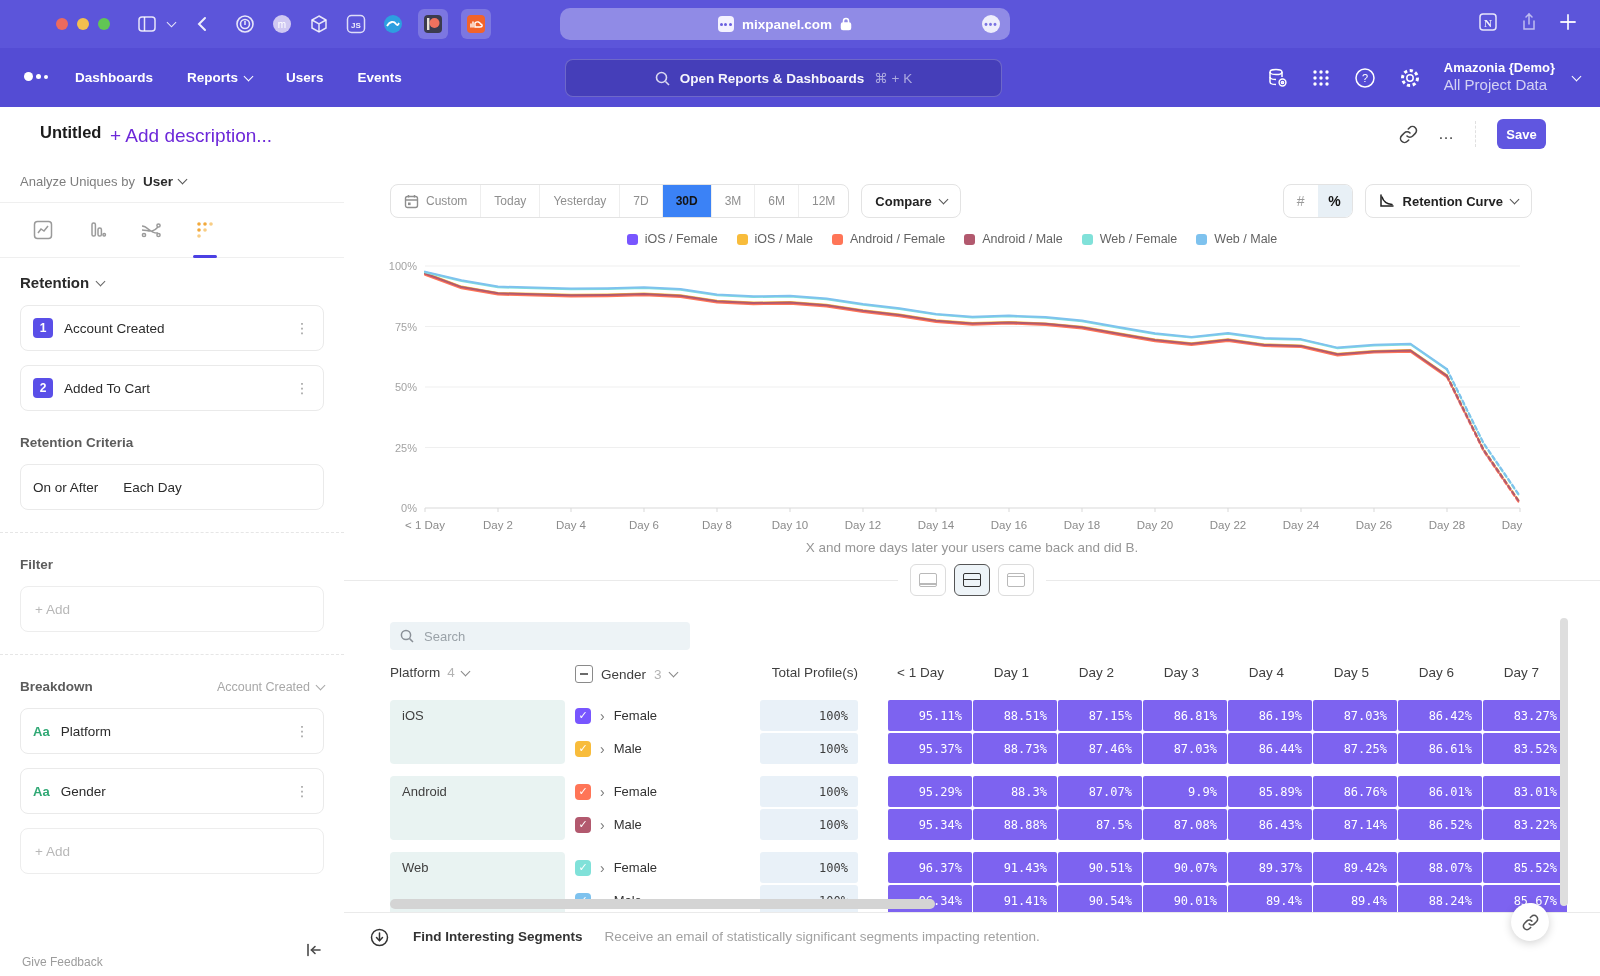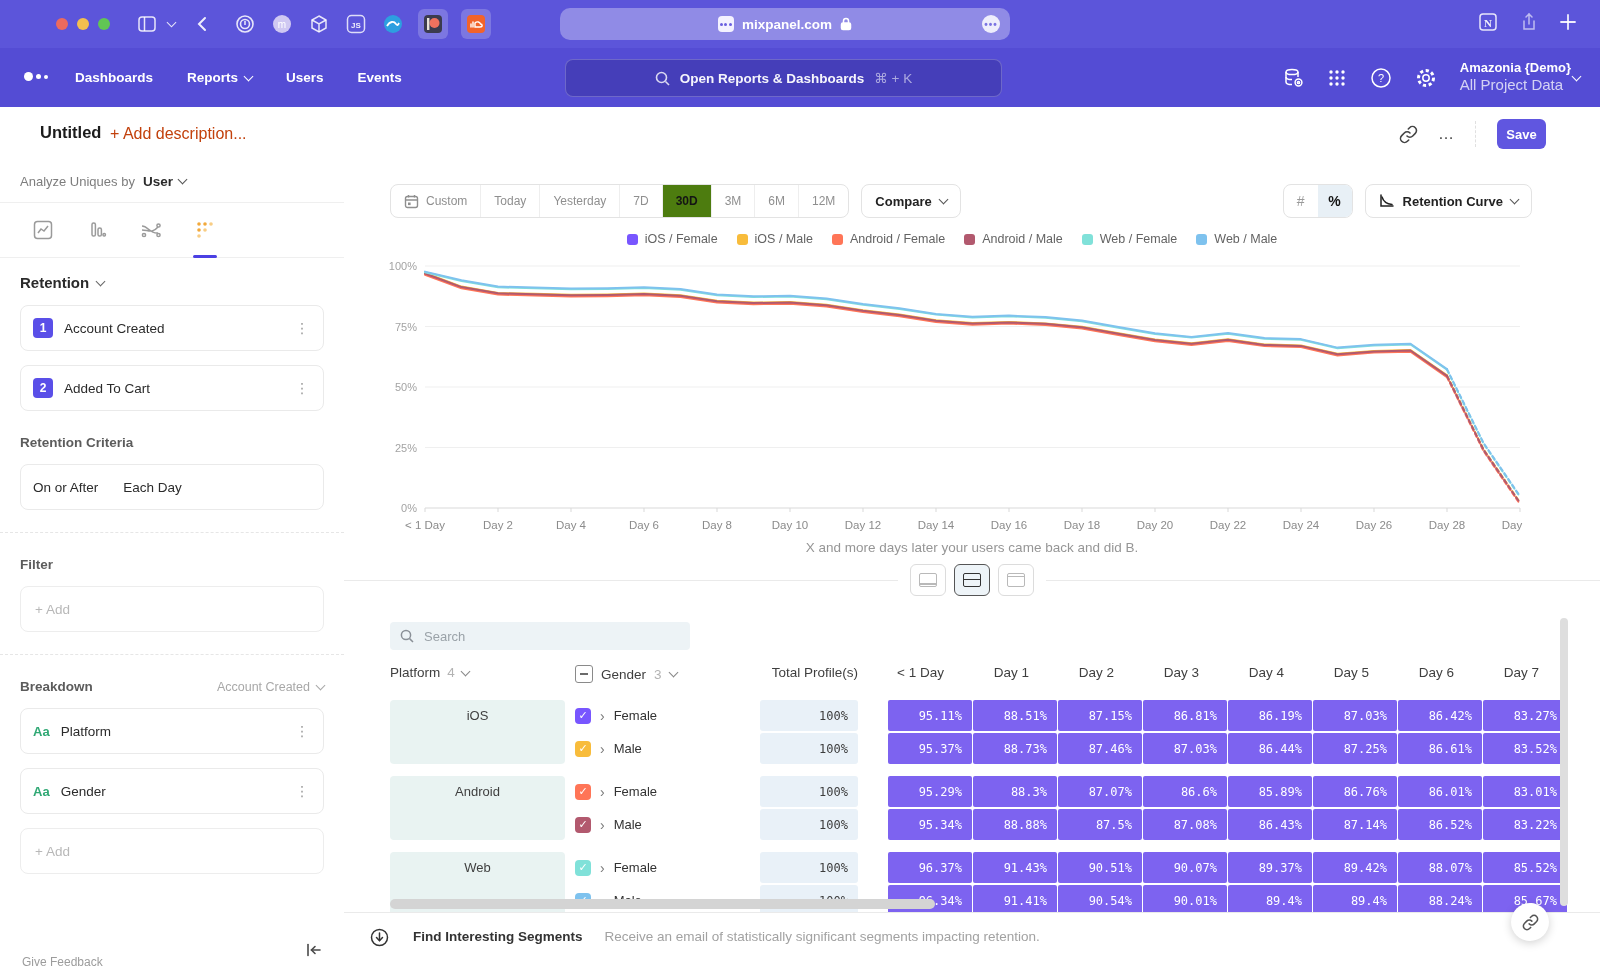--- a/index.html
+++ b/index.html
@@ -29,29 +29,29 @@
   .mp-logo i{background:#fff;border-radius:50%;display:block;}
   .mp-logo i:nth-child(1){width:9px;height:9px}.mp-logo i:nth-child(2){width:5px;height:5px}.mp-logo i:nth-child(3){width:4px;height:4px}
   .nav-items{position:absolute;left:75px;top:0;height:59px;display:flex;align-items:center;gap:34px;}
   .nav-item{font-size:13.5px;font-weight:600;color:#fff;display:flex;align-items:center;gap:7px;cursor:pointer;}
   .nav-search{position:absolute;left:565px;top:11px;width:435px;height:36px;border-radius:8px;
               background:rgba(20,12,90,.22);border:1px solid rgba(255,255,255,.22);
               display:flex;align-items:center;justify-content:center;gap:10px;font-size:13.5px;}
   .nav-search .ph{color:rgba(255,255,255,.95);font-weight:600;}
   .nav-search .kbd{color:rgba(255,255,255,.55);}
   .nav-right{position:absolute;right:20px;top:0;height:59px;display:flex;align-items:center;gap:23px;}
-  .proj{display:flex;align-items:center;gap:2px;cursor:pointer;}
+  .proj{display:flex;align-items:center;gap:18px;cursor:pointer;}
   .proj .lines{display:flex;flex-direction:column;align-items:flex-start;line-height:1.25;}
   .proj .p1{font-size:13px;font-weight:700;}
   .proj .p2{font-size:15px;color:rgba(255,255,255,.75);font-weight:400;}
   .chev{display:inline-block;width:6px;height:6px;border-right:1.7px solid currentColor;border-bottom:1.7px solid currentColor;transform:rotate(45deg);margin-top:-3px;}
   
   .report-header{position:absolute;top:107px;left:0;width:1600px;height:53px;background:#fff;border-bottom:1px solid #e8e8e8;}
   .rh-title{position:absolute;left:40px;top:16px;font-size:16.5px;font-weight:700;color:#1c1c1c;}
-  .rh-desc{position:absolute;left:110px;top:18px;font-size:16px;color:#c2410c;}
+  .rh-desc{position:absolute;left:110px;top:18px;font-size:19px;color:#6d28d9;}
   .rh-right{position:absolute;right:54px;top:12px;display:flex;align-items:center;gap:20px;color:#4a4a4a;}
   .rh-divider{width:1px;height:26px;border-left:1px dashed #e0e0e0;}
   .save-btn{width:49px;height:30px;border-radius:6px;background:#6056e0;color:#fff;font-size:13px;font-weight:600;
             display:flex;align-items:center;justify-content:center;cursor:pointer;}
   
   .sidebar{position:absolute;top:160px;left:0;width:344px;height:816px;background:#fff;border-right:1px solid #e6e6e6;}
   .sb-analyze{height:42px;display:flex;align-items:center;gap:6px;padding:0 20px;border-bottom:1px solid #efefef;font-size:13px;color:#7d7d7d;}
   .sb-analyze b{color:#2b2b2b;font-size:13.5px;margin-left:2px;}
   .sb-analyze .chev{color:#555;}
   .sb-tabs{height:54px;display:flex;align-items:center;gap:24px;padding:0 28px;border-bottom:1px solid #efefef;}
@@ -78,21 +78,21 @@
   .sb-bottom{position:absolute;bottom:0;left:0;right:0;height:52px;display:flex;align-items:center;justify-content:space-between;padding:0 22px;}
   .feedback{font-size:12px;color:#9c9c9c;cursor:pointer;margin-top:24px;}
   .collapse-ic{color:#4a4a4a;cursor:pointer;font-size:14px;display:flex;align-items:center;}
   
   .main{position:absolute;top:160px;left:344px;width:1256px;height:816px;background:#fff;overflow:hidden;}
   .controls-row{position:absolute;top:24px;left:46px;right:68px;display:flex;justify-content:space-between;align-items:center;}
   .ctl-left,.ctl-right{display:flex;align-items:center;gap:12px;}
   .seg{display:flex;align-items:center;border:1px solid #e3e3e3;border-radius:8px;height:32px;overflow:hidden;background:#fff;}
   .seg-item{padding:0 13px;height:32px;display:flex;align-items:center;gap:7px;font-size:12px;color:#8f8f8f;cursor:pointer;white-space:nowrap;}
   .seg-item + .seg-item{border-left:1px solid #eeeeee;}
-  .seg-item.active{background:#4d7c0f;color:#141414;font-weight:700;}
+  .seg-item.active{background:#3b82f6;color:#141414;font-weight:700;}
   .pill-btn{height:32px;border:1px solid #e3e3e3;border-radius:8px;display:flex;align-items:center;gap:8px;
             padding:0 13px;font-size:13px;font-weight:600;color:#222;cursor:pointer;background:#fff;}
   .pill-btn .chev{color:#555;}
   .unit-toggle{display:flex;border:1px solid #e3e3e3;border-radius:8px;height:32px;overflow:hidden;}
   .unit{width:34px;display:flex;align-items:center;justify-content:center;font-size:14px;color:#9a9a9a;cursor:pointer;}
   .unit.active{background:#e8f0f6;color:#141414;font-weight:600;}
   .legend{position:absolute;top:72px;left:0;right:40px;display:flex;justify-content:center;gap:19px;}
   .legend-item{display:flex;align-items:center;gap:7px;font-size:12.5px;color:#636363;}
   .legend-item .sw{width:11px;height:11px;border-radius:3px;display:block;}
   .chart-svg{position:absolute;top:96px;left:36px;}
@@ -114,21 +114,21 @@
   .search-box input::placeholder{color:#9aa2a8;}
   .thead{position:absolute;top:500px;left:46px;right:0;height:30px;font-size:13.5px;color:#3f3f3f;}
   .th-platform{position:absolute;left:0;top:5px;display:flex;align-items:center;gap:7px;font-weight:500;cursor:pointer;}
   .th-gender{position:absolute;left:185px;top:5px;display:flex;align-items:center;gap:8px;font-weight:500;cursor:pointer;}
   .th-count{color:#b3b3b3;}
   .th-total{position:absolute;left:370px;top:5px;width:98px;text-align:right;font-weight:500;}
   .day-headers{position:absolute;left:482px;top:5px;display:flex;}
   .day-col{width:84px;margin-right:1px;text-align:right;padding-right:12px;box-sizing:border-box;font-weight:500;cursor:pointer;white-space:nowrap;}
   .cbx-ind{width:16px;height:16px;border:1.5px solid #8a8a8a;border-radius:3px;background:#fff;display:flex;align-items:center;justify-content:center;cursor:pointer;}
   .cbx-ind i{width:8px;height:1.8px;background:#6b6b6b;display:block;}
-  .tbody{position:absolute;top:540px;left:46px;right:0;height:212px;overflow:hidden;text-align:center;}
+  .tbody{position:absolute;top:540px;left:46px;right:0;height:212px;overflow:hidden;}
   .tgroup{display:flex;margin-bottom:12px;}
   .pcell{width:175px;background:#e9f3f2;border-radius:4px;padding:8px 12px;box-sizing:border-box;font-size:13px;color:#3f3f3f;margin-right:10px;}
   .rows{display:flex;flex-direction:column;gap:2px;}
   .trow{display:flex;align-items:center;height:31px;}
   .gcell{width:180px;display:flex;align-items:center;gap:9px;}
   .cbx{width:16px;height:16px;border-radius:4px;color:#fff;font-size:11px;display:flex;align-items:center;justify-content:center;cursor:pointer;}
   .rchev{color:#7a7a7a;font-size:14px;cursor:pointer;line-height:1;}
   .glabel{font-size:13px;color:#333;}
   .tcell{width:98px;height:31px;background:#e9f1f8;border-radius:3px;display:flex;align-items:center;justify-content:flex-end;
          padding-right:10px;box-sizing:border-box;font-family:"DejaVu Sans Mono",monospace;font-size:12px;color:#3c3c3c;margin-left:5px;}
@@ -667,21 +667,21 @@
         <div class="gcell">
           <span class="cbx" style="background:#FF7557">✓</span>
           <span class="rchev">›</span>
           <span class="glabel">Female</span>
         </div>
         <div class="tcell">100%</div>
         <div class="vals">
           <div class="vcell">95.29%</div>
                 <div class="vcell">88.3%</div>
                 <div class="vcell">87.07%</div>
-                <div class="vcell">86.6%</div>
+                <div class="vcell">9.9%</div>
                 <div class="vcell">85.89%</div>
                 <div class="vcell">86.76%</div>
                 <div class="vcell">86.01%</div>
                 <div class="vcell">83.01%</div>
         </div>
       </div>
       <div class="trow">
         <div class="gcell">
           <span class="cbx" style="background:#B2596E">✓</span>
           <span class="rchev">›</span>

